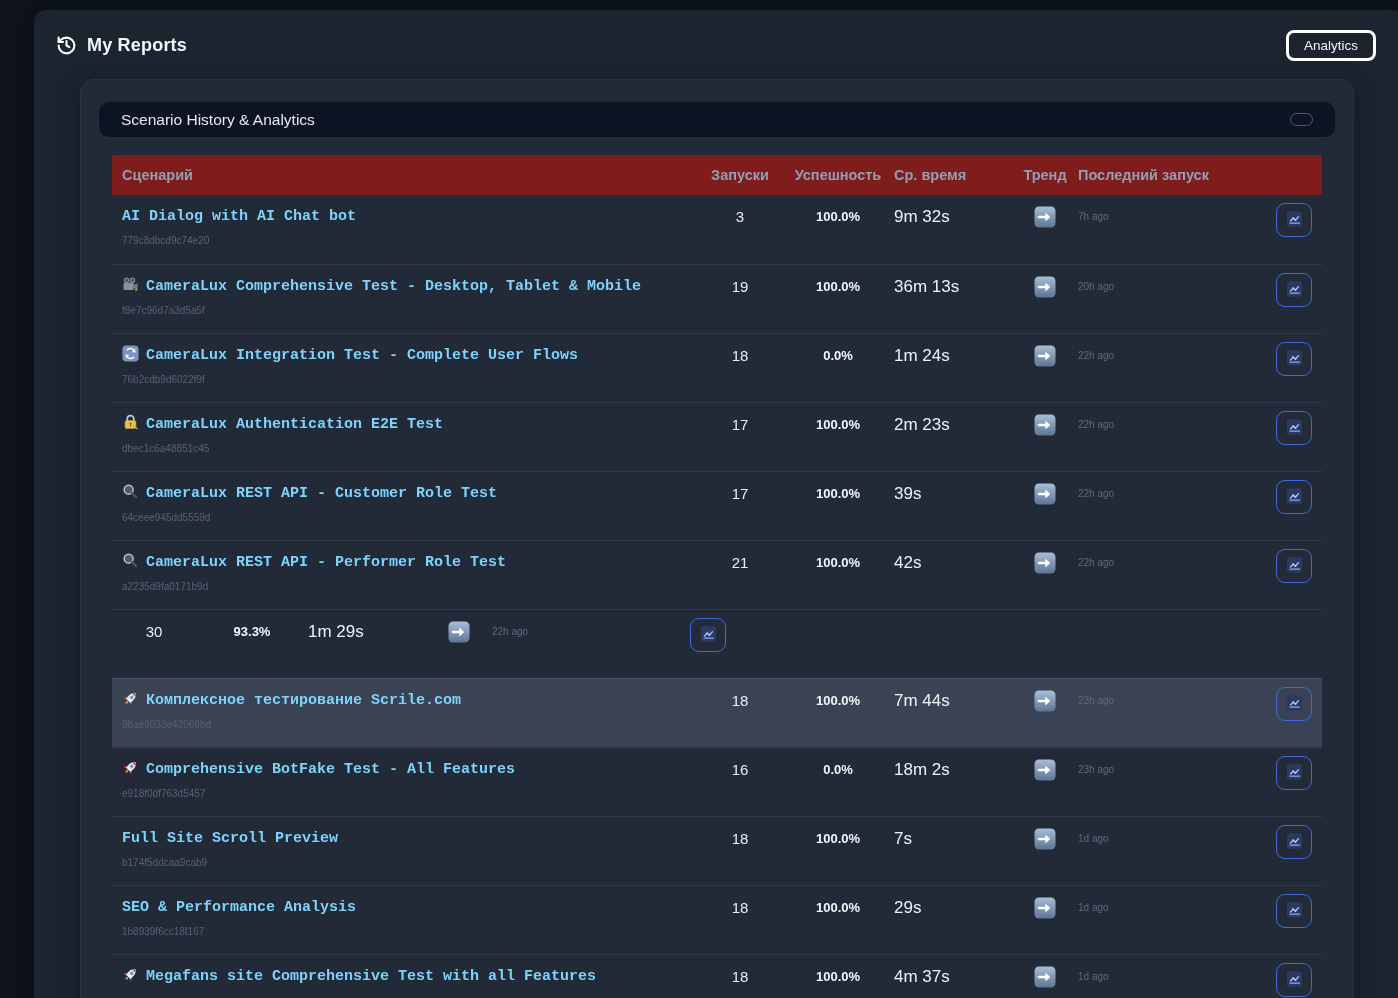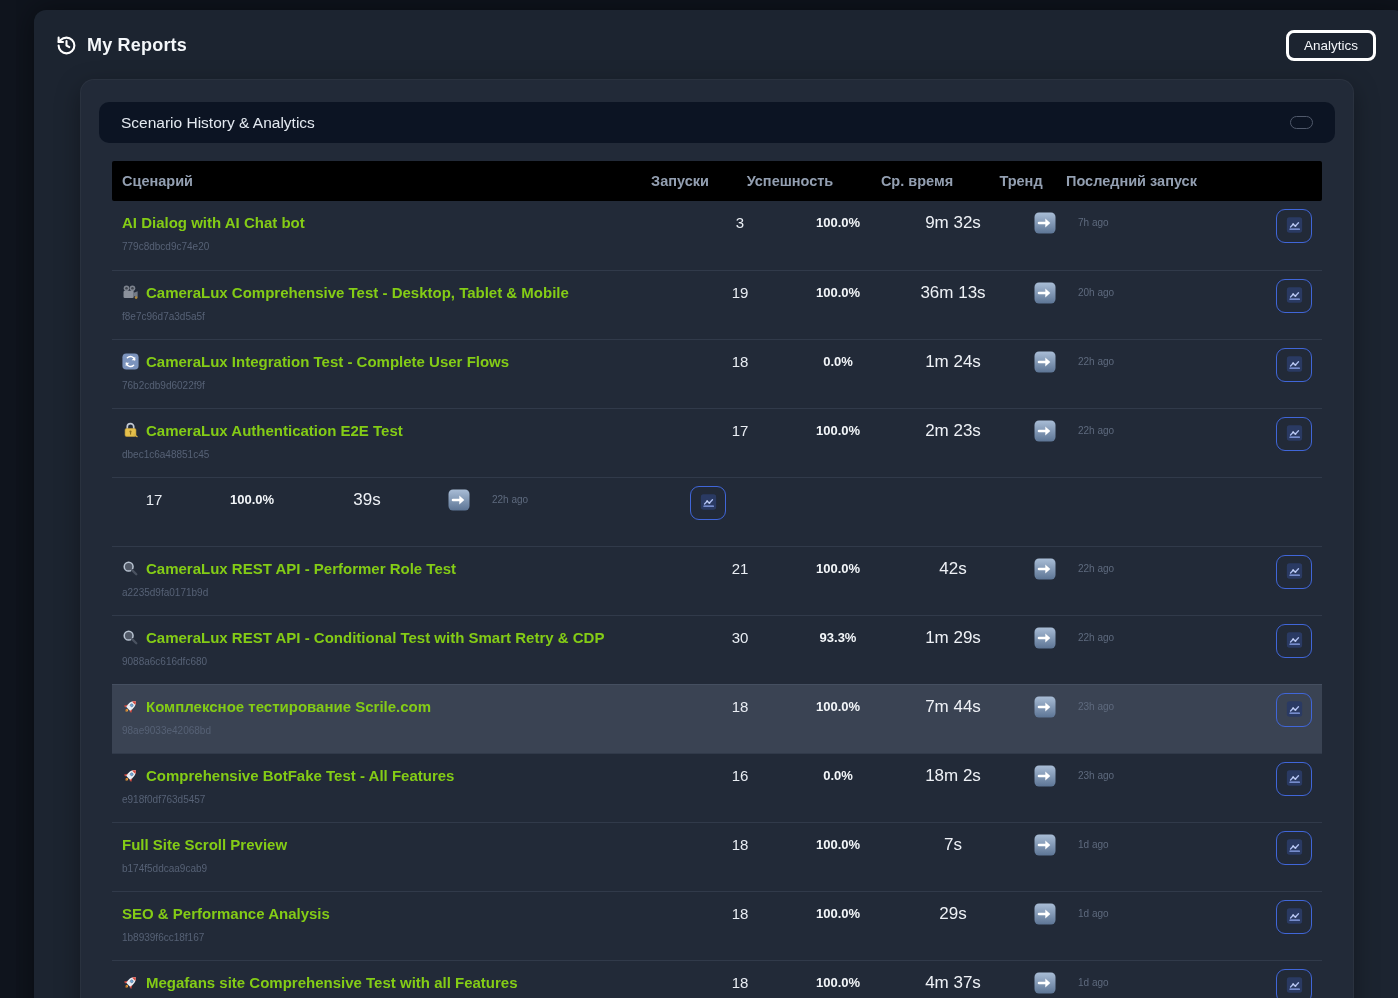--- a/index.html
+++ b/index.html
@@ -26,50 +26,50 @@
   }
 
   
   .card {
     margin:6px 52px 0 46px; width:1274px; height:1000px;
     background:#222a38; border:1px solid rgba(255,255,255,.04);
     border-radius:14px; padding:22px 18px 18px;
     box-shadow:0 8px 24px rgba(0,0,0,.35);
   }
   .card-header {
-    height:41px; background:#0c1423; border-radius:10px;
+    height:35px; background:#0c1423; border-radius:10px;
     display:flex; align-items:center; padding:0 22px;gap:32px;
   }
   .card-header .card-title { font-size:15.5px; color:#e3e9f0; }
   .collapse-pill {
     margin-left:auto; width:23px; height:13px;
     border:1.5px solid #50596b; border-radius:7px; background:transparent; cursor:pointer;
   }
 
   
   .tbl { margin:18px 13px 0; }
-  .thead { display:flex; align-items:center; height:40px; background:#000000; border-radius:2px;gap:12px; }
+  .thead { display:flex; align-items:center; height:40px; background:#7f1d1d; border-radius:2px; }
   .thead .cell { font-size:14.5px; font-weight:bold; color:#939fb1; }
 
   .cell-name    { flex:1; padding-left:10px; text-align:left; }
   .cell-runs    { width:84px;  text-align:center; }
   .cell-success { width:112px; text-align:center; }
-  .cell-avg     { width:118px; text-align:center; }
+  .cell-avg     { width:118px; text-align:left; }
   .cell-trend   { width:66px;  text-align:center; }
   .cell-last    { width:188px; text-align:left; }
   .cell-action  { width:56px;  text-align:center; }
 
   .row {
     display:flex; align-items:flex-start; height:69px; padding-top:11px;
     border-top:1px solid rgba(130,145,170,.16); cursor:pointer;
   }
   .row:first-child { border-top:none; }
   .row.highlighted { background:#3a4353; }
 
-  .row .name-line { display:flex; align-items:center; gap:7px; font-size:15px; font-weight:bold; color:#84cc16; line-height:21px; }
+  .row .name-line { display:flex; gap:7px; font-size:15px; font-weight:bold; color:#7dd3fc; line-height:21px;font-family:Liberation Mono, monospace; }
   .row .scen-icon { display:inline-flex; width:17px; height:17px; flex:none; }
   .row .scen-id { margin-top:6px; font-size:10px; color:#566175; line-height:16px; }
 
   .row .cell-runs    { font-size:15px; color:#e9edf3; line-height:21px; }
   .row .cell-success { font-size:13px; font-weight:bold; color:#f3f6f9; line-height:21px; }
   .row .cell-avg     { font-size:17px; font-weight:400; color:#eef1f6; line-height:21px; }
   .row .cell-trend   { line-height:1; padding-top:0; }
   .row .cell-last    { font-size:10px; color:#5e6a7e; line-height:21px; }
 
   .chart-btn {
@@ -278,63 +278,35 @@
                       <rect x="1.5" y="1.5" width="17" height="17" rx="3" fill="#2a3a63"></rect>
                       <path d="M5 14.6h10.4" stroke="#8ea6ee" stroke-width="1.5" stroke-linecap="round"></path>
                       <path d="M5.6 12.2l2.9-3 2.5 1.8 3.4-3.4" stroke="#aebff2" stroke-width="1.5" fill="none" stroke-linecap="round" stroke-linejoin="round"></path>
                       <circle cx="8.5" cy="9.2" r="1.05" fill="#c9d4f5"></circle>
                       <circle cx="11" cy="11" r="1.05" fill="#c9d4f5"></circle>
                     </svg></span>
                 </button>
     </div>
   </div>
             <div class="row">
-    <div class="cell-runs">17</div>
-    <div class="cell-success">100.0%</div>
-    <div class="cell-avg">39s</div>
-    <div class="cell-trend"><span><svg width="22" height="22" viewBox="0 0 22 22">
-                    <defs>
-                      <linearGradient id="tg" x1="0" y1="0" x2="0" y2="1">
-                        <stop offset="0" stop-color="#a9bdd6"></stop>
-                        <stop offset="1" stop-color="#5d7595"></stop>
-                      </linearGradient>
-                    </defs>
-                    <rect x="0.5" y="0.5" width="21" height="21" rx="4.5" fill="url(#tg)"></rect>
-                    <path d="M5 11h8" stroke="#fff" stroke-width="2.6" stroke-linecap="round"></path>
-                    <path d="M11.3 6.4 16.3 11l-5 4.6z" fill="#fff"></path>
-                  </svg></span></div>
-    <div class="cell-last">22h ago</div>
-    <div class="cell-action">
-      <button class="chart-btn">
-                  <span class="btn-ic"><svg width="19" height="18" viewBox="0 0 20 20">
-                      <rect x="1.5" y="1.5" width="17" height="17" rx="3" fill="#2a3a63"></rect>
-                      <path d="M5 14.6h10.4" stroke="#8ea6ee" stroke-width="1.5" stroke-linecap="round"></path>
-                      <path d="M5.6 12.2l2.9-3 2.5 1.8 3.4-3.4" stroke="#aebff2" stroke-width="1.5" fill="none" stroke-linecap="round" stroke-linejoin="round"></path>
-                      <circle cx="8.5" cy="9.2" r="1.05" fill="#c9d4f5"></circle>
-                      <circle cx="11" cy="11" r="1.05" fill="#c9d4f5"></circle>
-                    </svg></span>
-                </button>
-    </div>
-  </div>
-            <div class="row">
     <div class="cell-name">
       <div class="name-line">
         <span class="scen-icon">
                     <svg width="17" height="17" viewBox="0 0 20 20">
                       <circle cx="7.8" cy="7.8" r="5.2" fill="#dfe7f2" fill-opacity="0.25" stroke="#b9c4d2" stroke-width="1.8"></circle>
                       <line x1="11.9" y1="11.9" x2="16.8" y2="16.8" stroke="#4a5260" stroke-width="2.7" stroke-linecap="round"></line>
                     </svg>
                   </span>
-        <span>CameraLux REST API - Performer Role Test</span>
-      </div>
-      <div class="scen-id">a2235d9fa0171b9d</div>
-    </div>
-    <div class="cell-runs">21</div>
-    <div class="cell-success">100.0%</div>
-    <div class="cell-avg">42s</div>
+        <span>CameraLux REST API - Customer Role Test</span>
+      </div>
+      <div class="scen-id">64ceee945dd5559d</div>
+    </div>
+    <div class="cell-runs">17</div>
+    <div class="cell-success">100.0%</div>
+    <div class="cell-avg">39s</div>
     <div class="cell-trend"><span><svg width="22" height="22" viewBox="0 0 22 22">
                     <defs>
                       <linearGradient id="tg" x1="0" y1="0" x2="0" y2="1">
                         <stop offset="0" stop-color="#a9bdd6"></stop>
                         <stop offset="1" stop-color="#5d7595"></stop>
                       </linearGradient>
                     </defs>
                     <rect x="0.5" y="0.5" width="21" height="21" rx="4.5" fill="url(#tg)"></rect>
                     <path d="M5 11h8" stroke="#fff" stroke-width="2.6" stroke-linecap="round"></path>
                     <path d="M11.3 6.4 16.3 11l-5 4.6z" fill="#fff"></path>
@@ -354,24 +326,52 @@
   </div>
             <div class="row">
     <div class="cell-name">
       <div class="name-line">
         <span class="scen-icon">
                     <svg width="17" height="17" viewBox="0 0 20 20">
                       <circle cx="7.8" cy="7.8" r="5.2" fill="#dfe7f2" fill-opacity="0.25" stroke="#b9c4d2" stroke-width="1.8"></circle>
                       <line x1="11.9" y1="11.9" x2="16.8" y2="16.8" stroke="#4a5260" stroke-width="2.7" stroke-linecap="round"></line>
                     </svg>
                   </span>
-        <span>CameraLux REST API - Conditional Test with Smart Retry &amp; CDP</span>
-      </div>
-      <div class="scen-id">9088a6c616dfc680</div>
-    </div>
+        <span>CameraLux REST API - Performer Role Test</span>
+      </div>
+      <div class="scen-id">a2235d9fa0171b9d</div>
+    </div>
+    <div class="cell-runs">21</div>
+    <div class="cell-success">100.0%</div>
+    <div class="cell-avg">42s</div>
+    <div class="cell-trend"><span><svg width="22" height="22" viewBox="0 0 22 22">
+                    <defs>
+                      <linearGradient id="tg" x1="0" y1="0" x2="0" y2="1">
+                        <stop offset="0" stop-color="#a9bdd6"></stop>
+                        <stop offset="1" stop-color="#5d7595"></stop>
+                      </linearGradient>
+                    </defs>
+                    <rect x="0.5" y="0.5" width="21" height="21" rx="4.5" fill="url(#tg)"></rect>
+                    <path d="M5 11h8" stroke="#fff" stroke-width="2.6" stroke-linecap="round"></path>
+                    <path d="M11.3 6.4 16.3 11l-5 4.6z" fill="#fff"></path>
+                  </svg></span></div>
+    <div class="cell-last">22h ago</div>
+    <div class="cell-action">
+      <button class="chart-btn">
+                  <span class="btn-ic"><svg width="19" height="18" viewBox="0 0 20 20">
+                      <rect x="1.5" y="1.5" width="17" height="17" rx="3" fill="#2a3a63"></rect>
+                      <path d="M5 14.6h10.4" stroke="#8ea6ee" stroke-width="1.5" stroke-linecap="round"></path>
+                      <path d="M5.6 12.2l2.9-3 2.5 1.8 3.4-3.4" stroke="#aebff2" stroke-width="1.5" fill="none" stroke-linecap="round" stroke-linejoin="round"></path>
+                      <circle cx="8.5" cy="9.2" r="1.05" fill="#c9d4f5"></circle>
+                      <circle cx="11" cy="11" r="1.05" fill="#c9d4f5"></circle>
+                    </svg></span>
+                </button>
+    </div>
+  </div>
+            <div class="row">
     <div class="cell-runs">30</div>
     <div class="cell-success">93.3%</div>
     <div class="cell-avg">1m 29s</div>
     <div class="cell-trend"><span><svg width="22" height="22" viewBox="0 0 22 22">
                     <defs>
                       <linearGradient id="tg" x1="0" y1="0" x2="0" y2="1">
                         <stop offset="0" stop-color="#a9bdd6"></stop>
                         <stop offset="1" stop-color="#5d7595"></stop>
                       </linearGradient>
                     </defs>

